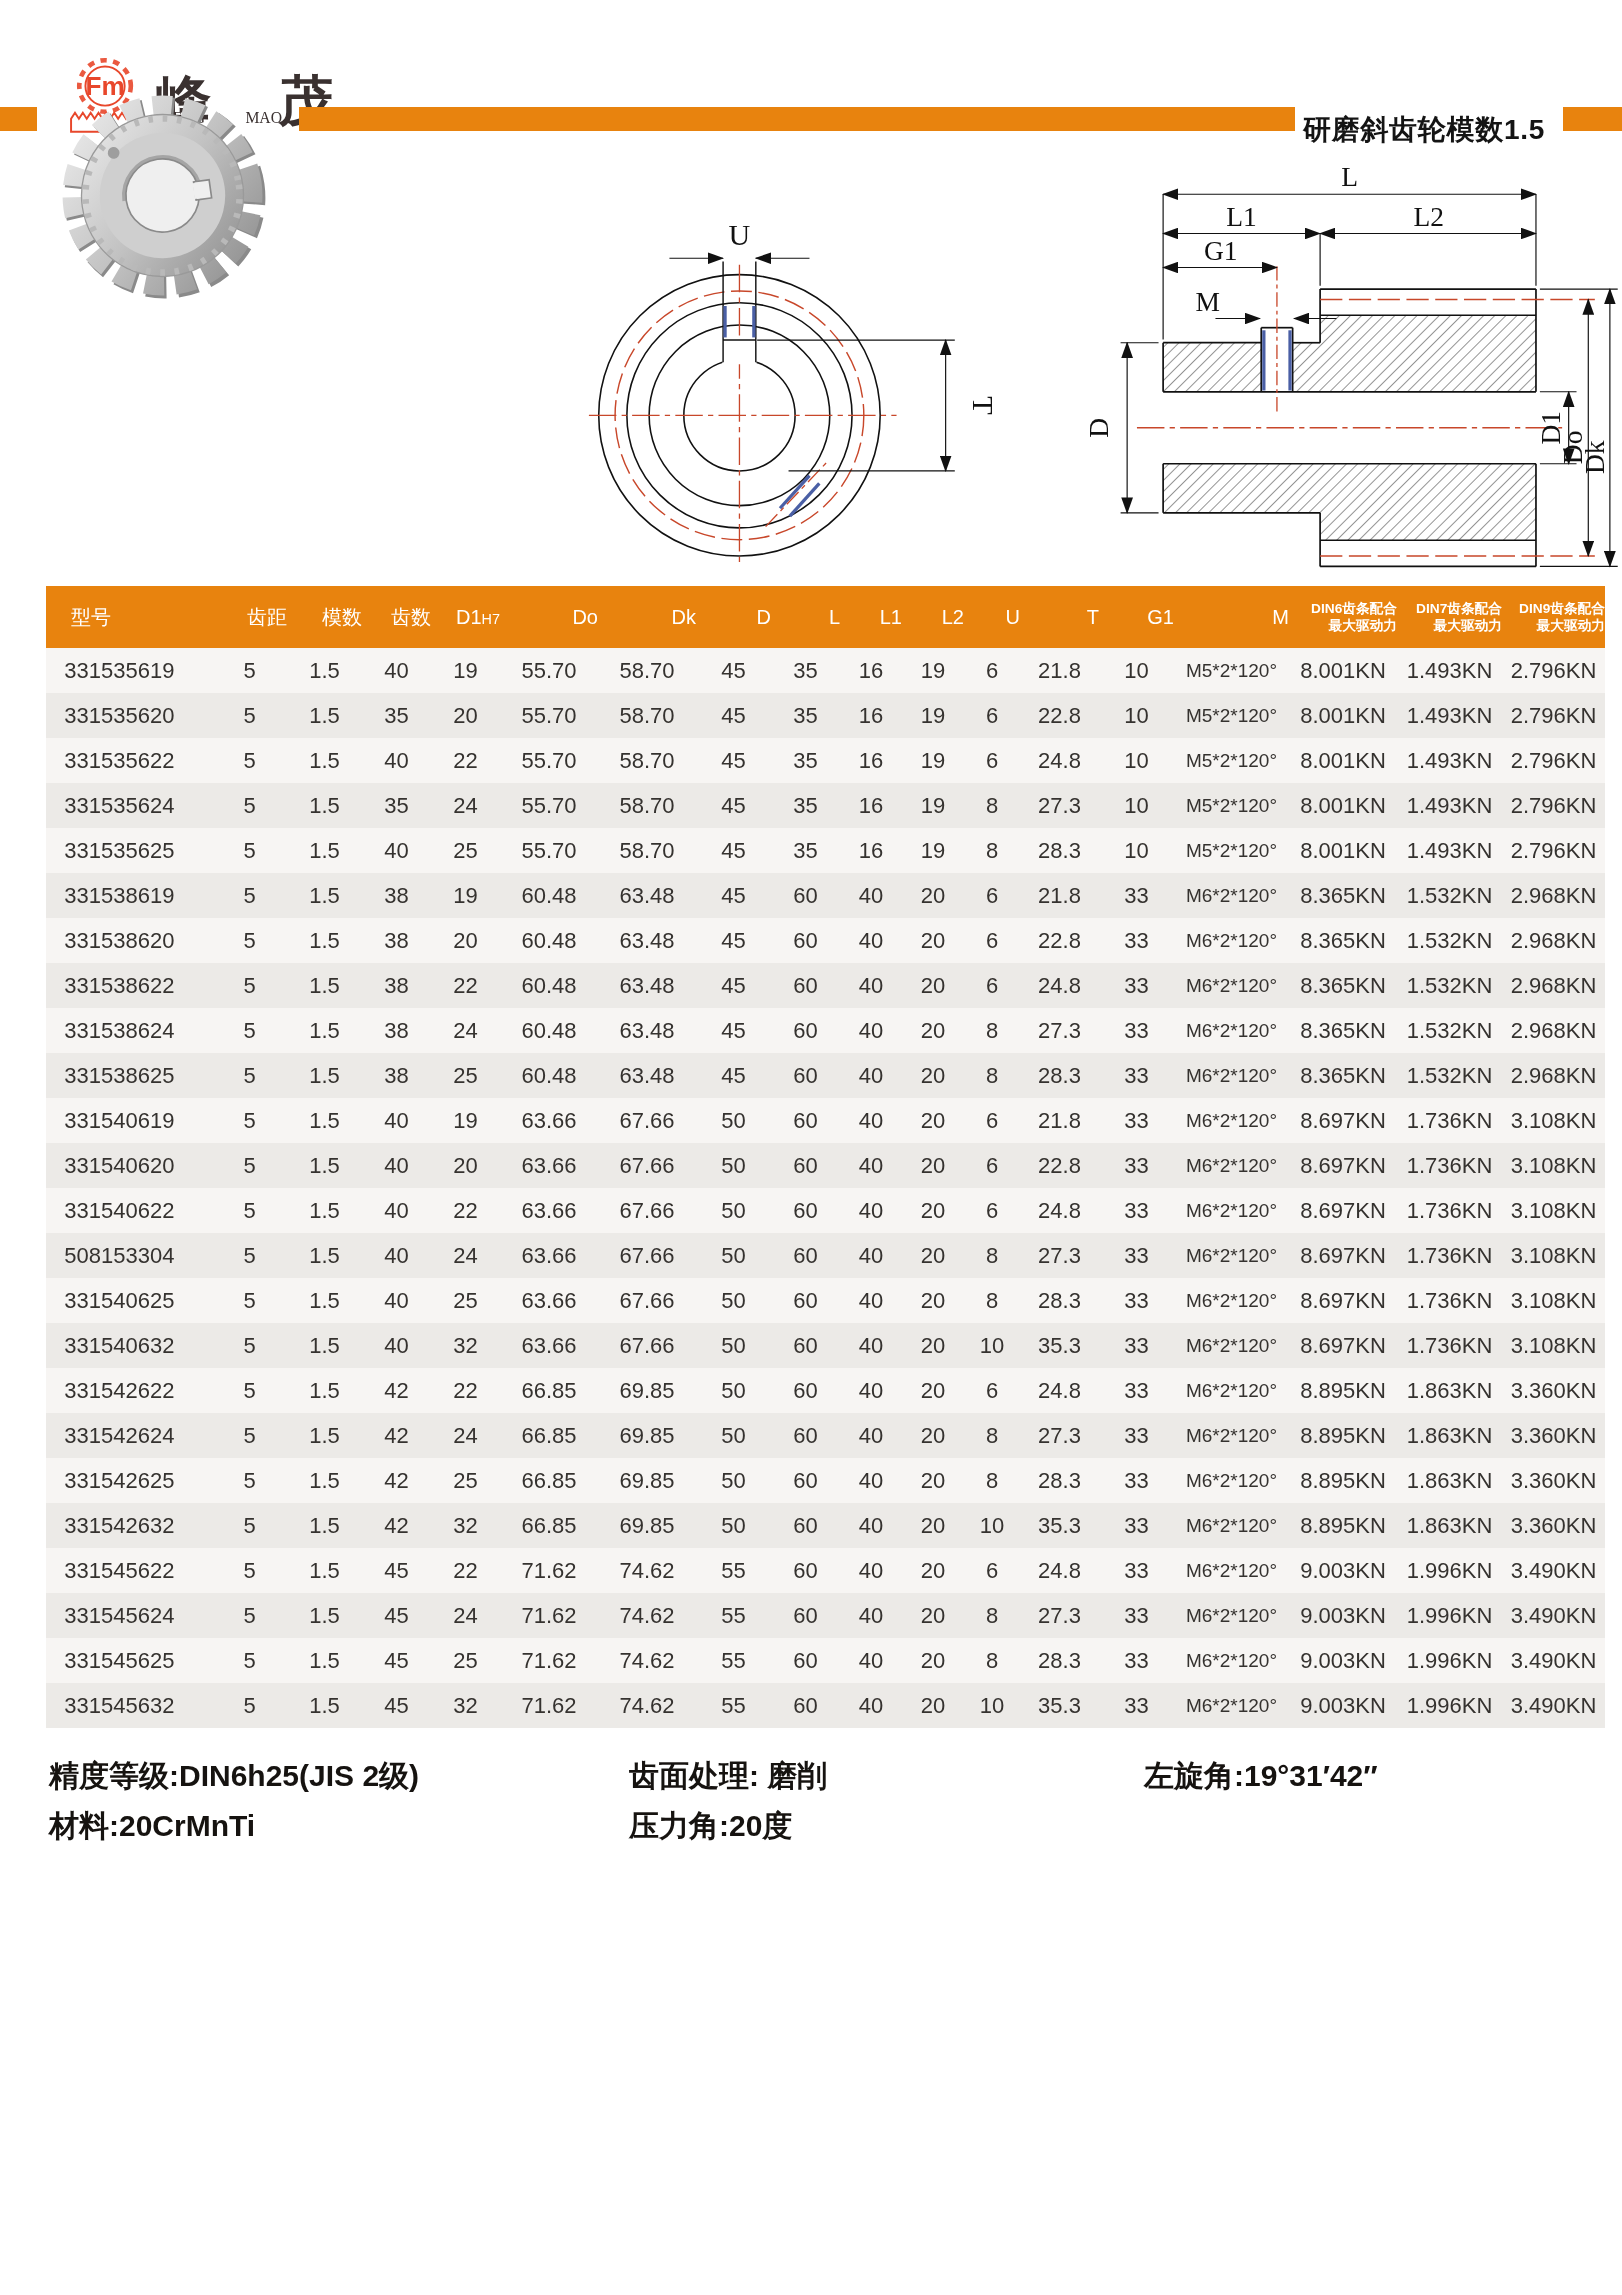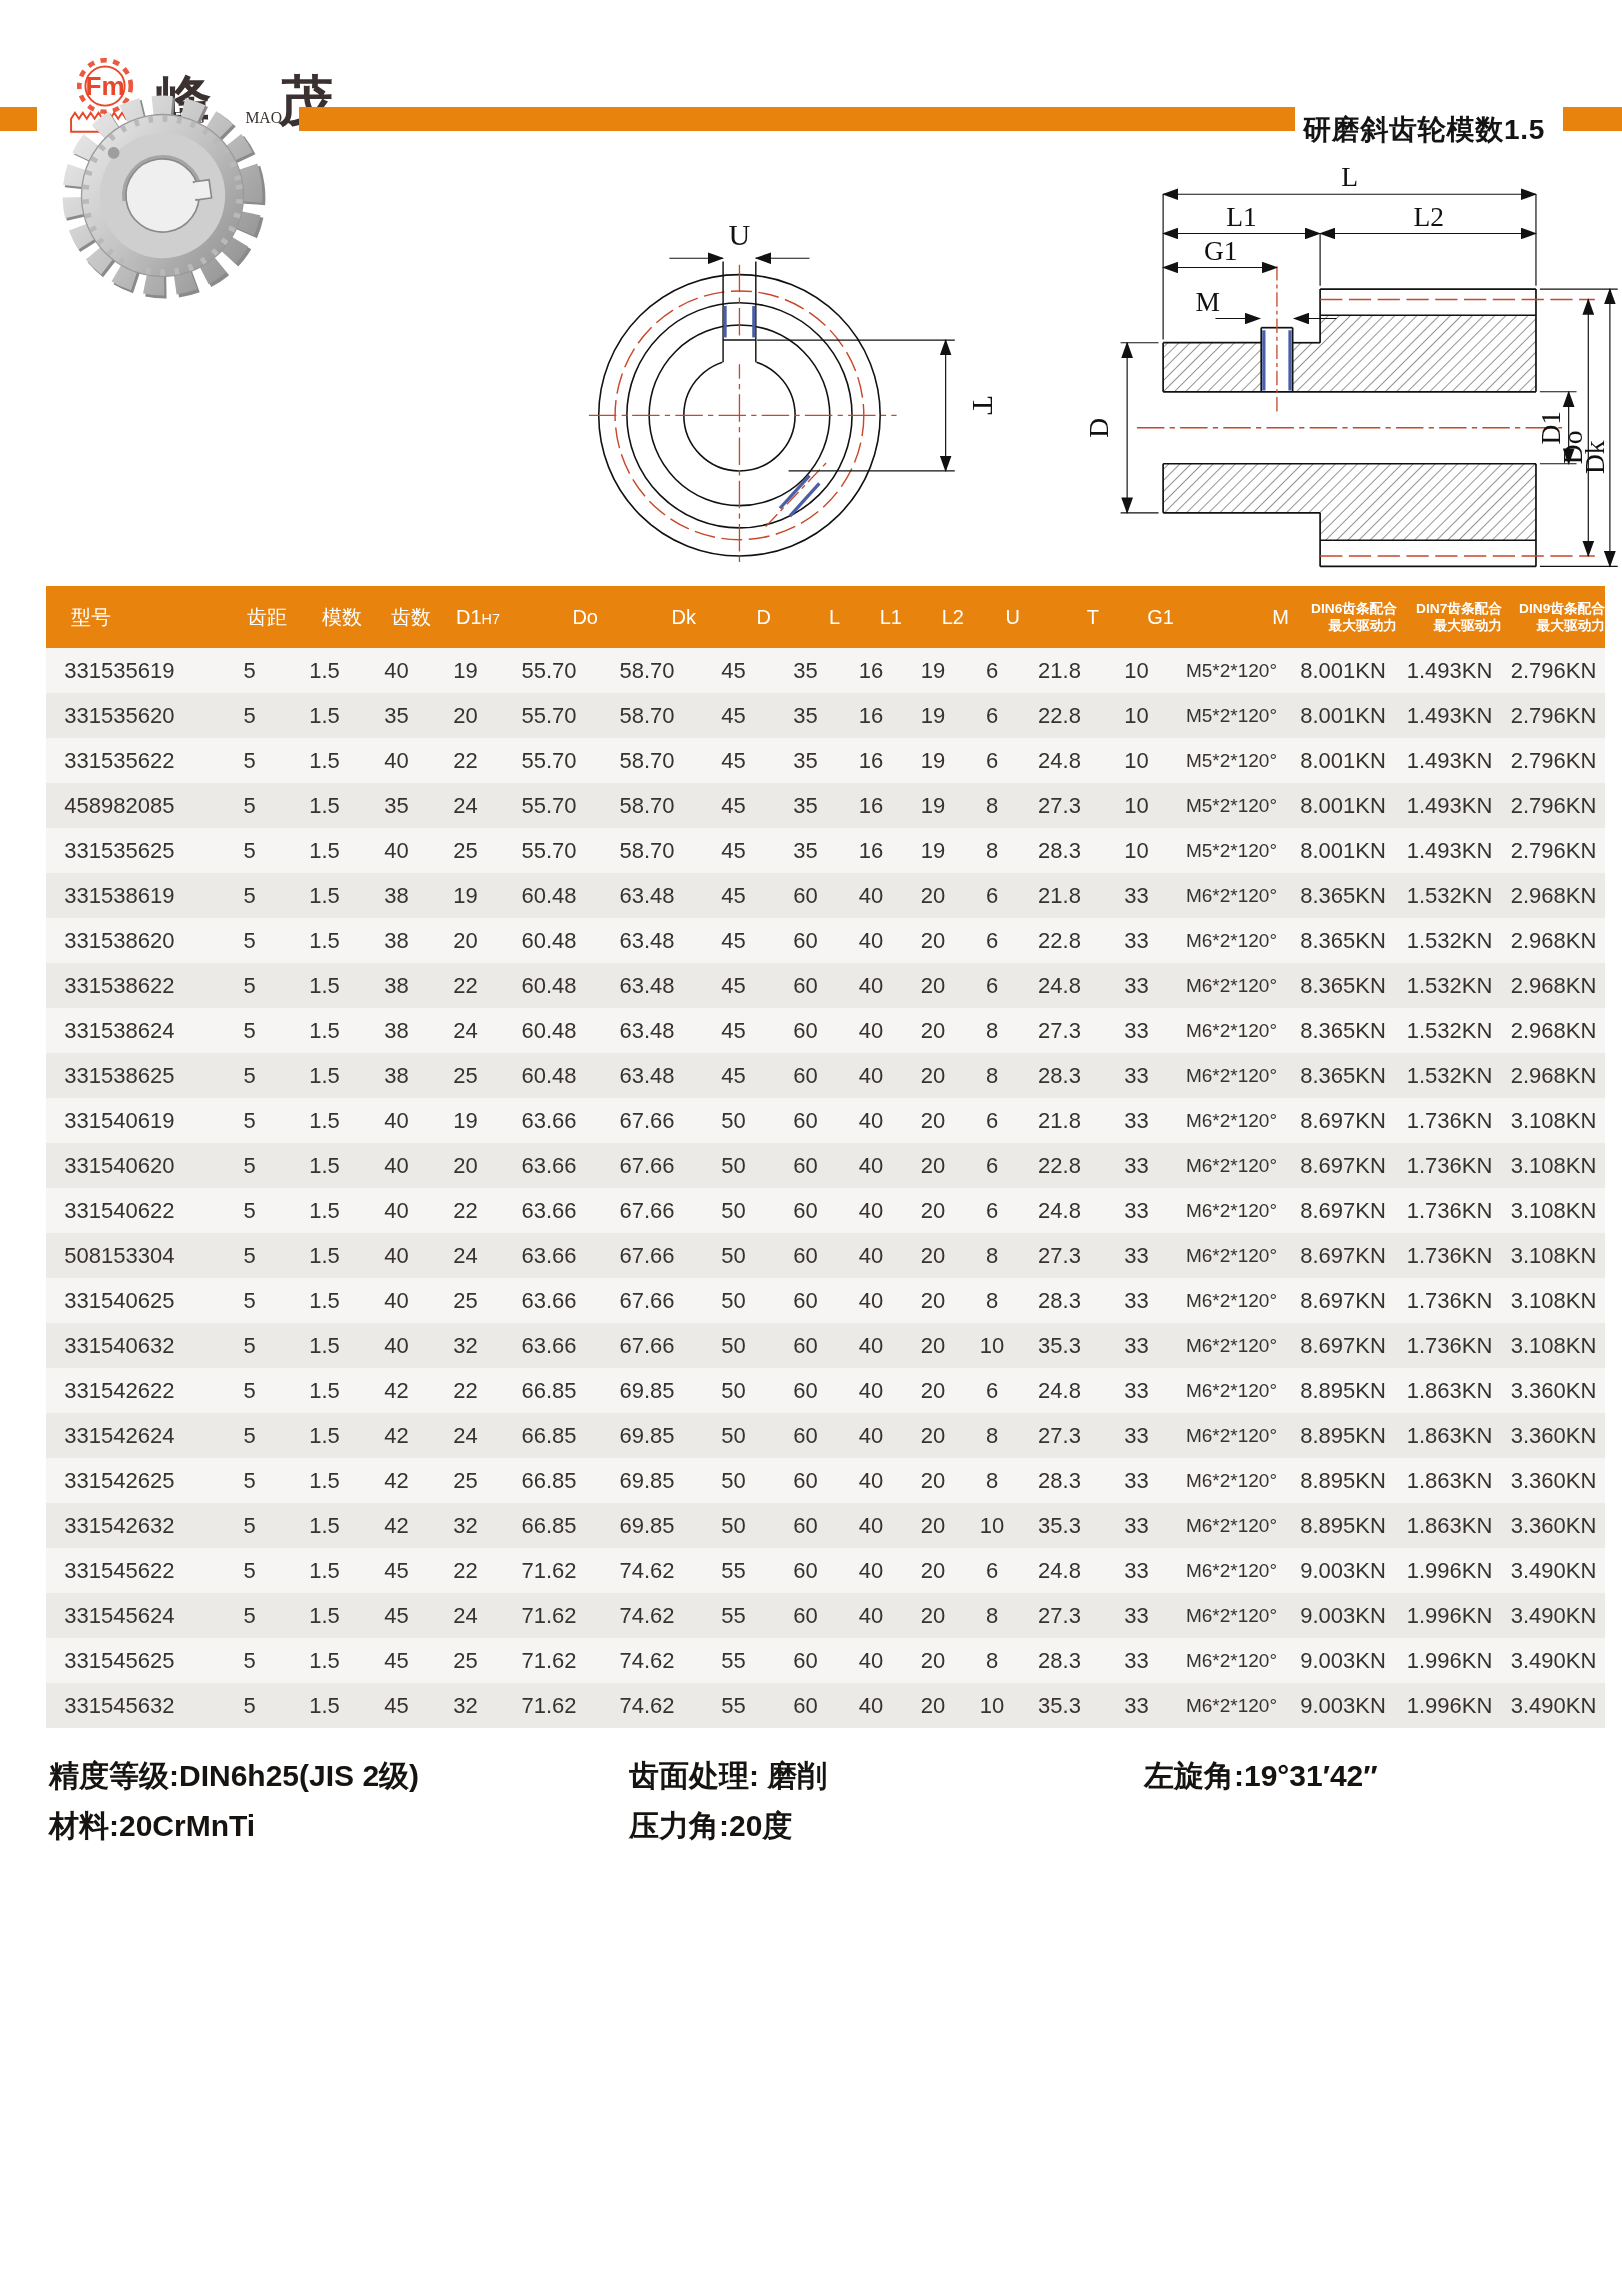--- a/index.html
+++ b/index.html
@@ -331,21 +331,21 @@
           <td>19</td>
           <td>6</td>
           <td>24.8</td>
           <td>10</td>
           <td>M5*2*120°</td>
           <td>8.001KN</td>
           <td>1.493KN</td>
           <td>2.796KN</td>
         </tr>
         <tr>
-          <td>458982085</td>
+          <td>331535624</td>
           <td>5</td>
           <td>1.5</td>
           <td>35</td>
           <td>24</td>
           <td>55.70</td>
           <td>58.70</td>
           <td>45</td>
           <td>35</td>
           <td>16</td>
           <td>19</td>

